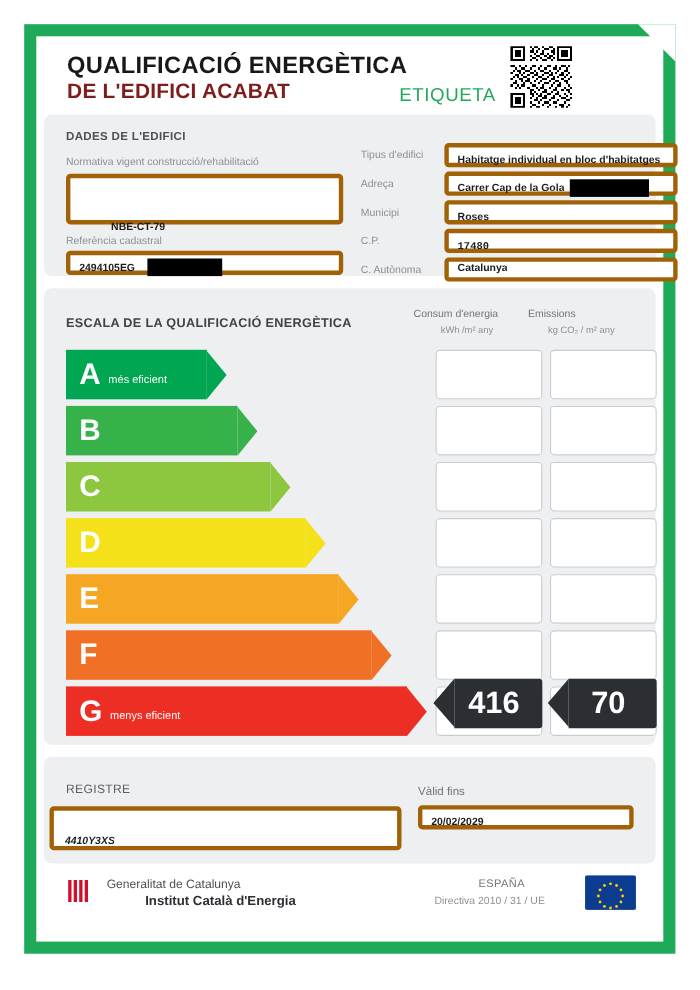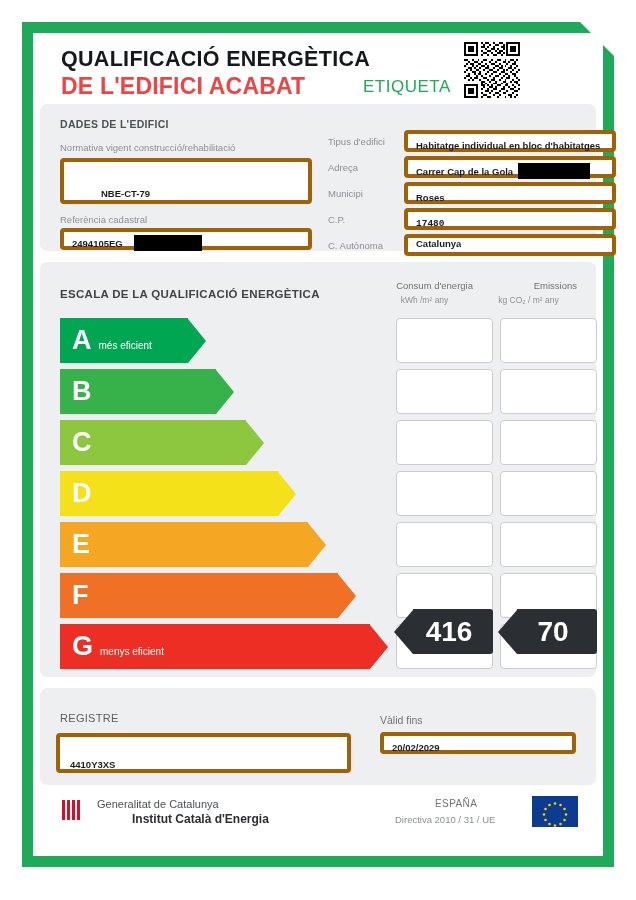--- a/index.html
+++ b/index.html
@@ -47,24 +47,24 @@
     left: 28px; top: 14px;
     font-size: 21.5px;
     font-weight: bold;
     letter-spacing: 0.3px;
     color: #16181a;
     white-space: nowrap;
   }
   .title2 {
     position: absolute;
     left: 28px; top: 40px;
-    font-size: 23px;
+    font-size: 19px;
     font-weight: bold;
     letter-spacing: 0.2px;
-    color: #ef4444;
+    color: #7f1d1d;
     white-space: nowrap;
     text-align: right;
   }
   .etiqueta {
     position: absolute;
     left: 330px; top: 44px;
     font-size: 17px;
     color: #1faa5a;
     letter-spacing: 0.5px;
   }
@@ -122,21 +122,21 @@
     left: 20px; top: 26px;
     font-size: 11.5px;
     font-weight: bold;
     color: #3f4448;
     letter-spacing: 0.3px;
   }
   .col-head {
     position: absolute;
     font-size: 9.5px;
     color: #6f7478;
-    text-align: right;
+    text-align: left;
   }
   .col-sub {
     position: absolute;
     font-size: 8.5px;
     color: #8b9095;
     text-align: center;
   }
   
   .rows { position: absolute; left: 20px; top: 56px; width: 516px; }
   .row {
@@ -183,21 +183,21 @@
     border-radius: 4px;
   }
   .cell-energy { left: 336px; width: 97px; }
   .cell-emis { left: 440px; width: 97px; }
   
   .valarrow {
     position: absolute;
     top: 0;
     height: 30px;
     display: flex;
-    align-items: flex-end;
+    align-items: center;
     z-index: 5;
   }
   .valarrow .tip {
     width: 0; height: 0;
     border-top: 22.5px solid transparent;
     border-bottom: 22.5px solid transparent;
     border-right: 19px solid #2b2f33;
   }
   .valarrow .body {
     height: 45px;
@@ -450,21 +450,21 @@
         </g>
       </svg>
     </div>
   </div>
 
   <div class="panel" id="dades">
     <div class="panel-title" style="left:20px; top:14px;">DADES DE L'EDIFICI</div>
 
     <div class="small-label" style="left:20px; top:38px;">Normativa vigent construcció/rehabilitació</div>
     <div class="field" style="left:20px; top:54px; width:252px; height:46px;">
-      <div class="field-val" style="left:10px; top:26px;padding-left:27px;">NBE-CT-79</div>
+      <div class="field-val" style="left:10px; top:39px;padding-left:27px;">NBE-CT-79</div>
     </div>
 
     <div class="small-label" style="left:20px; top:110px;">Referència cadastral</div>
     <div class="field" style="left:20px; top:124px; width:252px; height:22px;">
       <div class="field-val" style="left:8px; top:6px;">2494105EG</div>
       <div class="redaction" style="left:70px; top:3px; width:68px; height:16px;"></div>
     </div>
 
     <div class="small-label" style="left:288px; top:32px;">Tipus d'edifici</div>
     <div class="field" style="left:364px; top:26px; width:212px; height:22px;">
@@ -588,21 +588,21 @@
           <div class="tip"></div>
           <div class="body" style="width:80px;">70</div>
         </div>
       </div>
 
     </div>
   </div>
 
   <div class="panel" id="registre">
     <div class="panel-title" style="left:20px; top:24px; font-weight:normal; font-size:11px; color:#5a5f63;">REGISTRE</div>
-    <div class="field" style="left:16px; top:45px; width:295px; height:40px;">
+    <div class="field" style="left:5px; top:45px; width:320px; height:40px;font-style:italic;">
       <div class="field-val" style="left:10px; top:22px;">4410Y3XS</div>
     </div>
 
     <div class="small-label" style="left:340px; top:26px; font-size:10.5px; color:#6f7478;">Vàlid fins</div>
     <div class="field" style="left:340px; top:44px; width:196px; height:22px;">
       <div class="field-val" style="left:8px; top:6px;">20/02/2029</div>
     </div>
   </div>
 
   <div class="footer">

